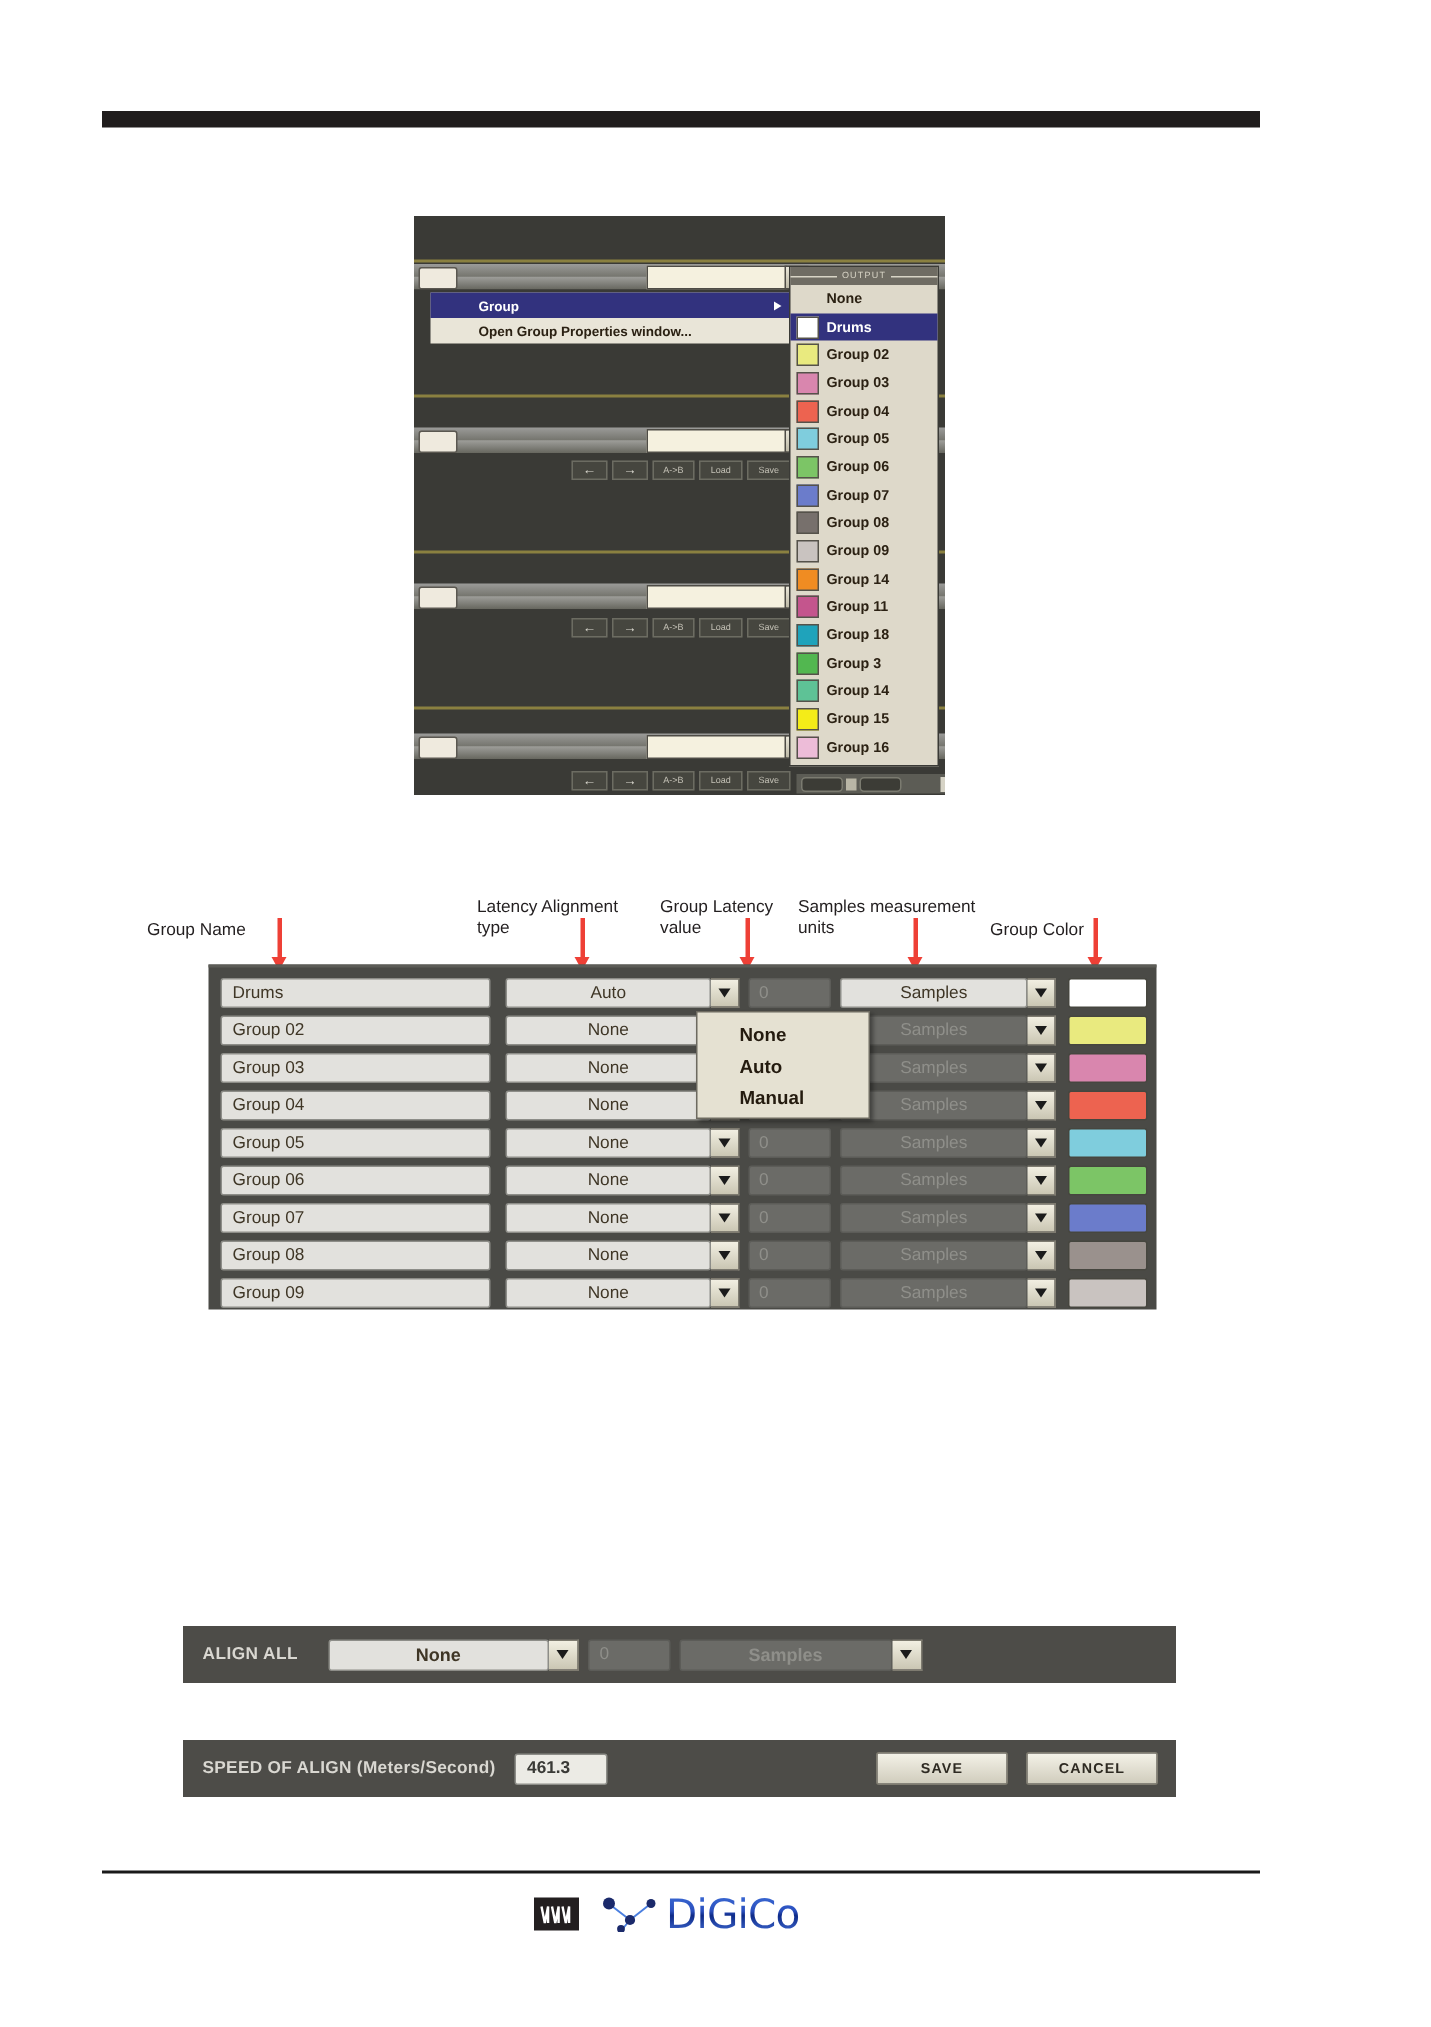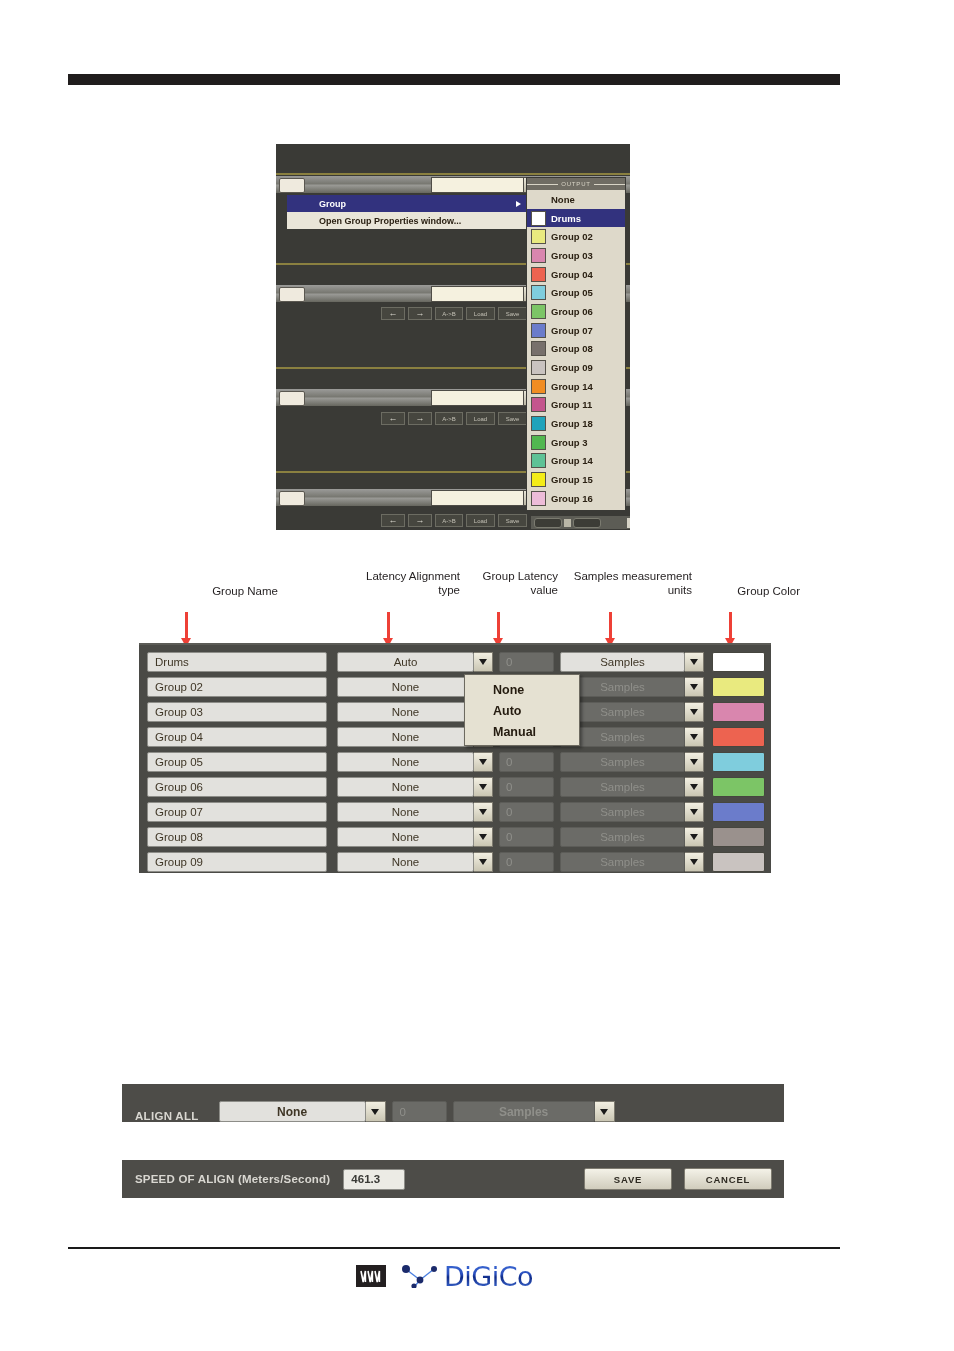--- a/index.html
+++ b/index.html
@@ -247,23 +247,24 @@
   .f1-scroll .sc-gap { flex: 1; }
   .f1-scroll .sc-end {
     width: 3px; height: 10px; background: #d6d3c6;
   }
 
   
   .callout-label {
     position: absolute;
     font-size: 11.5px;
     color: #231f20;
-    text-align: right;
+    text-align: left;
     line-height: 13.5px;
     white-space: pre-line;
+    margin-top: 29px;
   }
   .arrow-v {
     position: absolute;
     width: 3px;
     background: #ee4036;
   }
   .arrow-head {
     position: absolute;
     width: 0; height: 0;
     border-left: 5.5px solid transparent;
@@ -398,21 +399,21 @@
 
   
   .alignbar {
     position: absolute;
     left: 122px;
     top: 1084px;
     width: 662px;
     height: 38px;
     background: #4d4c48;
     display: flex;
-    align-items: flex-end;
+    align-items: center;
   }
   .ab-label {
     margin-left: 13px;
     font-size: 11.5px;
     font-weight: bold;
     color: #d9d7d1;
     letter-spacing: 0.3px;
   }
   .ab-sel {
     margin-left: 20px;

